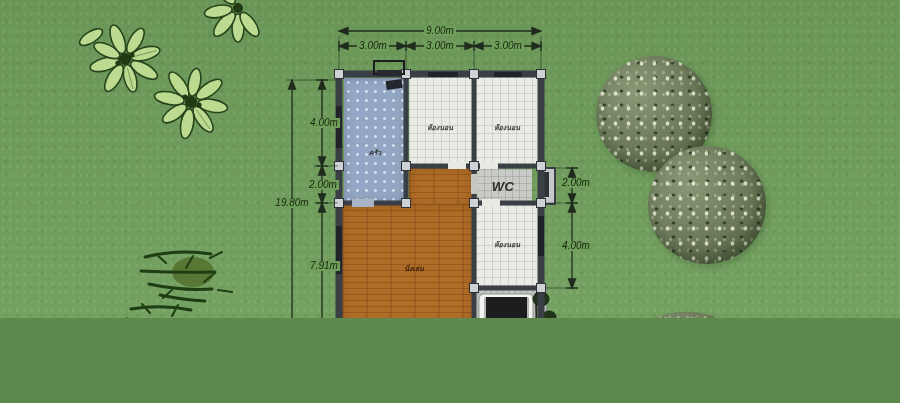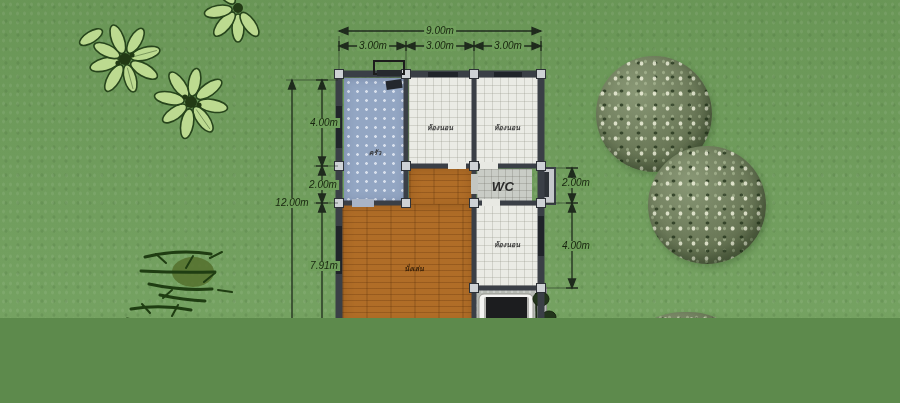--- a/index.html
+++ b/index.html
@@ -316,21 +316,21 @@
 
   <div class="bush" style="left:596px;top:56px;width:116px;height:116px;"></div>
   <div class="bush" style="left:648px;top:146px;width:118px;height:118px;"></div>
   <div class="bush" style="left:620px;top:312px;width:132px;height:118px;border-radius:48%;"></div>
   <div class="bush" style="left:700px;top:342px;width:70px;height:72px;"></div>
 
   <span class="dim" style="left:440px;top:31px;">9.00m</span>
   <span class="dim" style="left:373px;top:46px;">3.00m</span>
   <span class="dim" style="left:440px;top:46px;">3.00m</span>
   <span class="dim" style="left:508px;top:46px;">3.00m</span>
-  <span class="dim" style="left:292px;top:203px;">12.00m</span>
+  <span class="dim" style="left:292px;top:203px;">19.80m</span>
   <span class="dim" style="left:324px;top:123px;">4.00m</span>
   <span class="dim" style="left:323px;top:185px;">2.00m</span>
   <span class="dim" style="left:324px;top:266px;">7.91m</span>
   <span class="dim" style="left:576px;top:183px;">2.00m</span>
   <span class="dim" style="left:576px;top:246px;">4.00m</span>
 
   <span class="roomlabel" style="left:375px;top:152px;">ครัว</span>
   <span class="roomlabel" style="left:440px;top:127px;">ห้องนอน</span>
   <span class="roomlabel" style="left:507px;top:127px;">ห้องนอน</span>
   <span class="roomlabel" style="left:507px;top:244px;">ห้องนอน</span>

